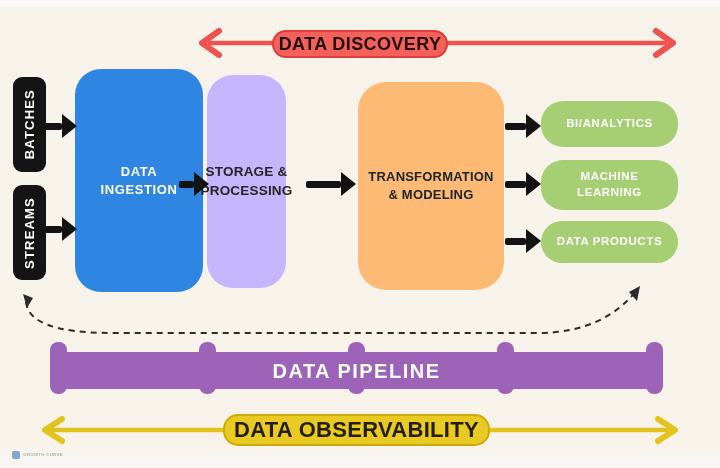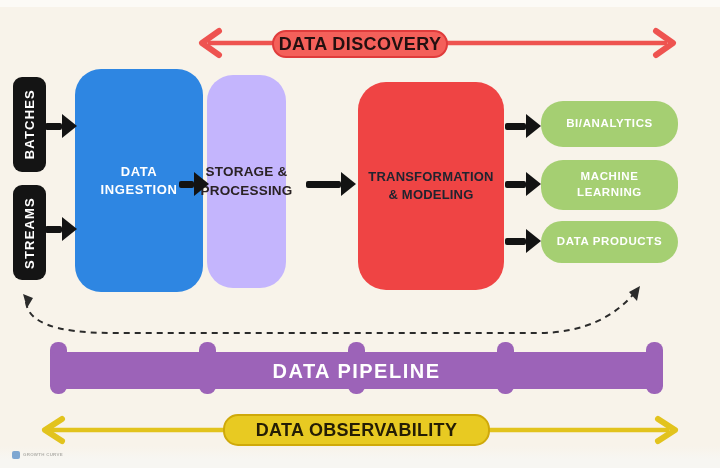--- a/index.html
+++ b/index.html
@@ -21,39 +21,39 @@
   .red-pill .label{font-size:18px;font-weight:700;color:#231010;letter-spacing:.4px;line-height:1;}
 
   .io-pill{left:13px;width:33px;height:95px;background:#141414;border-radius:9px;}
   .io-pill .label{writing-mode:vertical-rl;transform:rotate(180deg);color:#fff;font-size:13px;font-weight:700;letter-spacing:1.2px;line-height:1;}
   #batches{top:77px;} #streams{top:185px;}
 
   #ingestion{left:75px;top:69px;width:128px;height:223px;background:#2e86e2;border-radius:26px;}
   #ingestion .label{color:#fff;font-size:13px;font-weight:700;letter-spacing:.6px;}
   #storage{left:207px;top:75px;width:79px;height:213px;background:#c4b5fd;border-radius:26px;}
   #storage .label{color:#2a2224;font-size:13.5px;font-weight:800;letter-spacing:.2px;}
-  #transformation{left:358px;top:82px;width:146px;height:208px;background:#ef4444;border-radius:28px;}
+  #transformation{left:358px;top:82px;width:146px;height:208px;background:#fdba74;border-radius:28px;}
   #transformation .label{color:#20242f;font-size:13px;font-weight:800;letter-spacing:.2px;}
 
   .green-pill{left:541px;width:137px;background:#a5cf72;border-radius:22px;}
   .green-pill .label{color:#fff;font-size:11.5px;font-weight:800;letter-spacing:.6px;}
   #out-bi{top:101px;height:46px;align-items:center;} #out-ml{top:160px;height:50px;} #out-dp{top:221px;height:42px;}
 
   
   .black-arrow{position:absolute;display:flex;align-items:center;height:24px;z-index:2;}
   .black-arrow .shaft{flex:1;height:7px;background:#131313;border-radius:2px;}
   .black-arrow .head{width:0;height:0;border-top:12px solid transparent;border-bottom:12px solid transparent;border-left:15px solid #131313;}
 
   
   #pipe-bar{position:absolute;left:50px;top:352px;width:613px;height:37px;background:#9c63b8;border-radius:5px;display:flex;align-items:center;justify-content:center;z-index:1;}
   #pipe-bar .label{color:#fff;font-size:20px;font-weight:700;letter-spacing:1.5px;line-height:1;}
   .pipe-joint{position:absolute;top:342px;width:17px;height:52px;background:#9c63b8;border-radius:8px;z-index:0;}
 
   .yellow-pill{left:223px;top:414px;width:267px;height:32px;background:#e8ca22;border:2px solid #cfa90a;border-radius:15px;z-index:3;}
-  .yellow-pill .label{font-size:18px;font-weight:800;color:#241d05;letter-spacing:.3px;line-height:1;}
+  .yellow-pill .label{font-size:22px;font-weight:800;color:#241d05;letter-spacing:.3px;line-height:1;}
 
   
   #watermark{position:absolute;left:12px;top:450px;display:flex;align-items:center;gap:3px;opacity:.65;}
   #watermark .wm-icon{width:8px;height:8px;background:#3f7ec2;border-radius:2px;}
   #watermark .label{font-size:8px;color:#8a8a85;font-weight:700;transform:scale(.55);transform-origin:left center;letter-spacing:.5px;white-space:nowrap;}
 </style>
 </head>
 <body>
 
 <div id="canvas">

